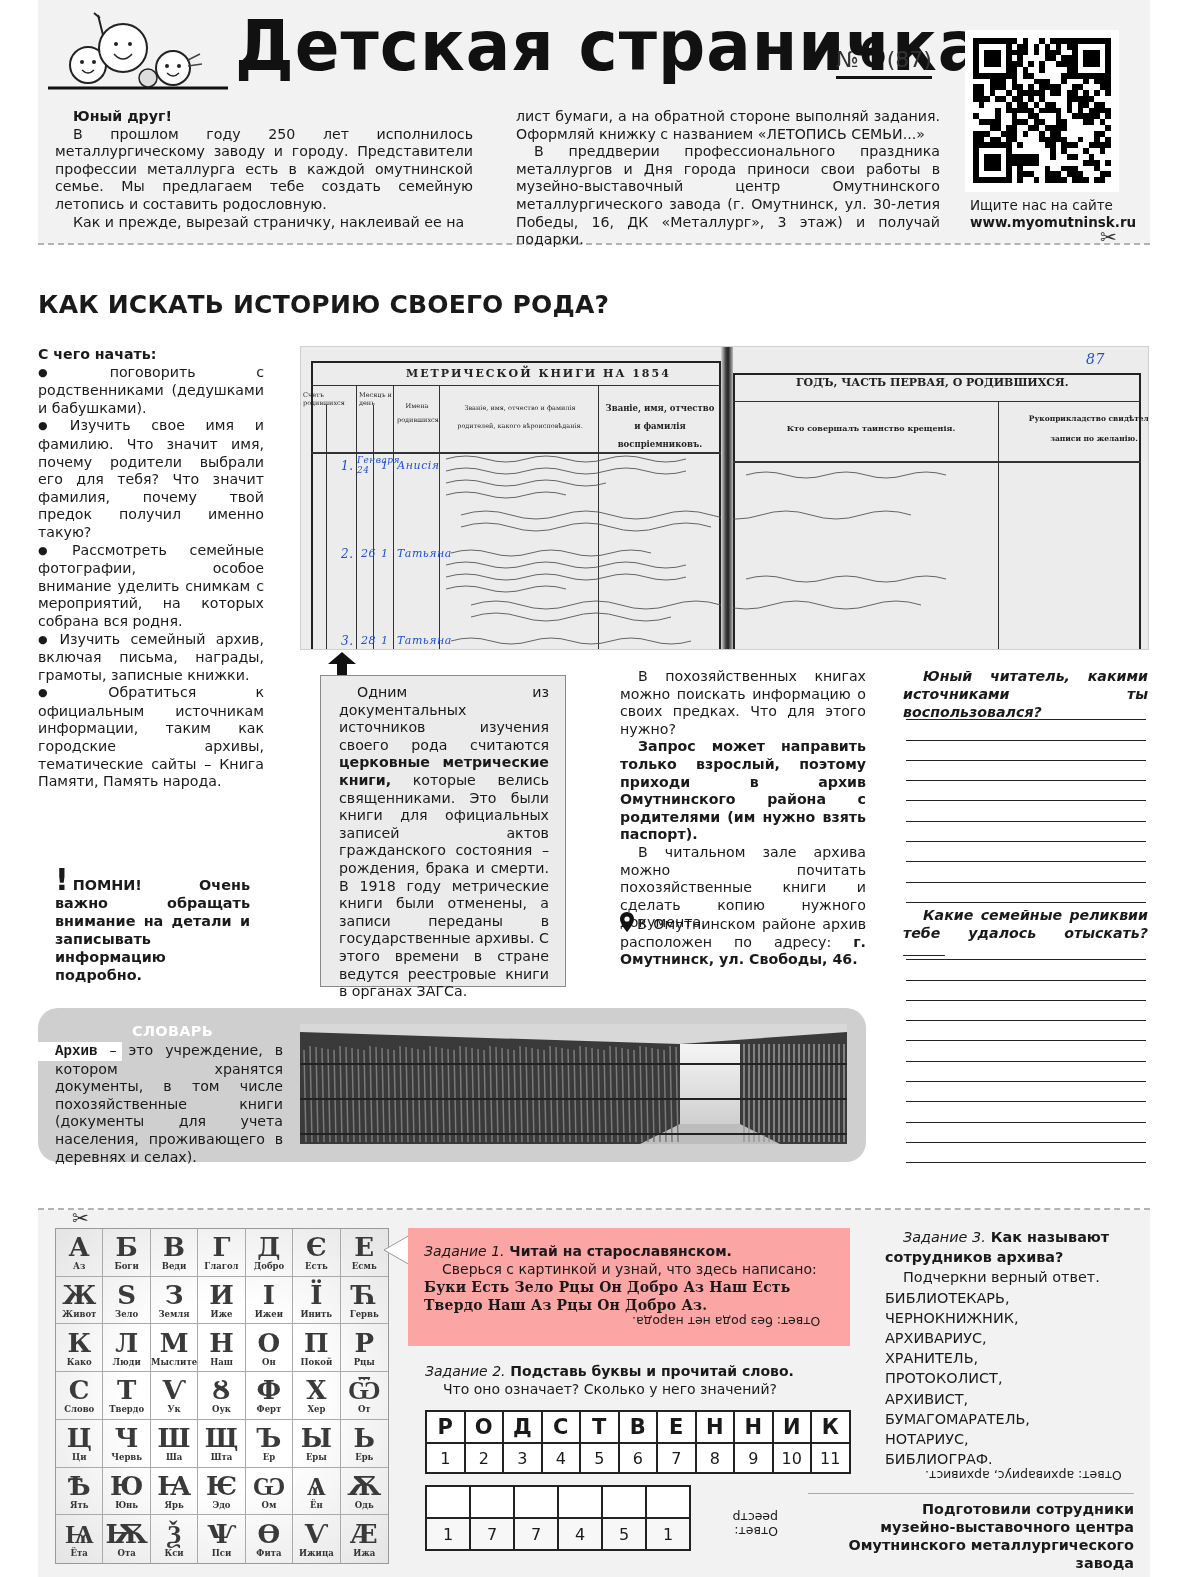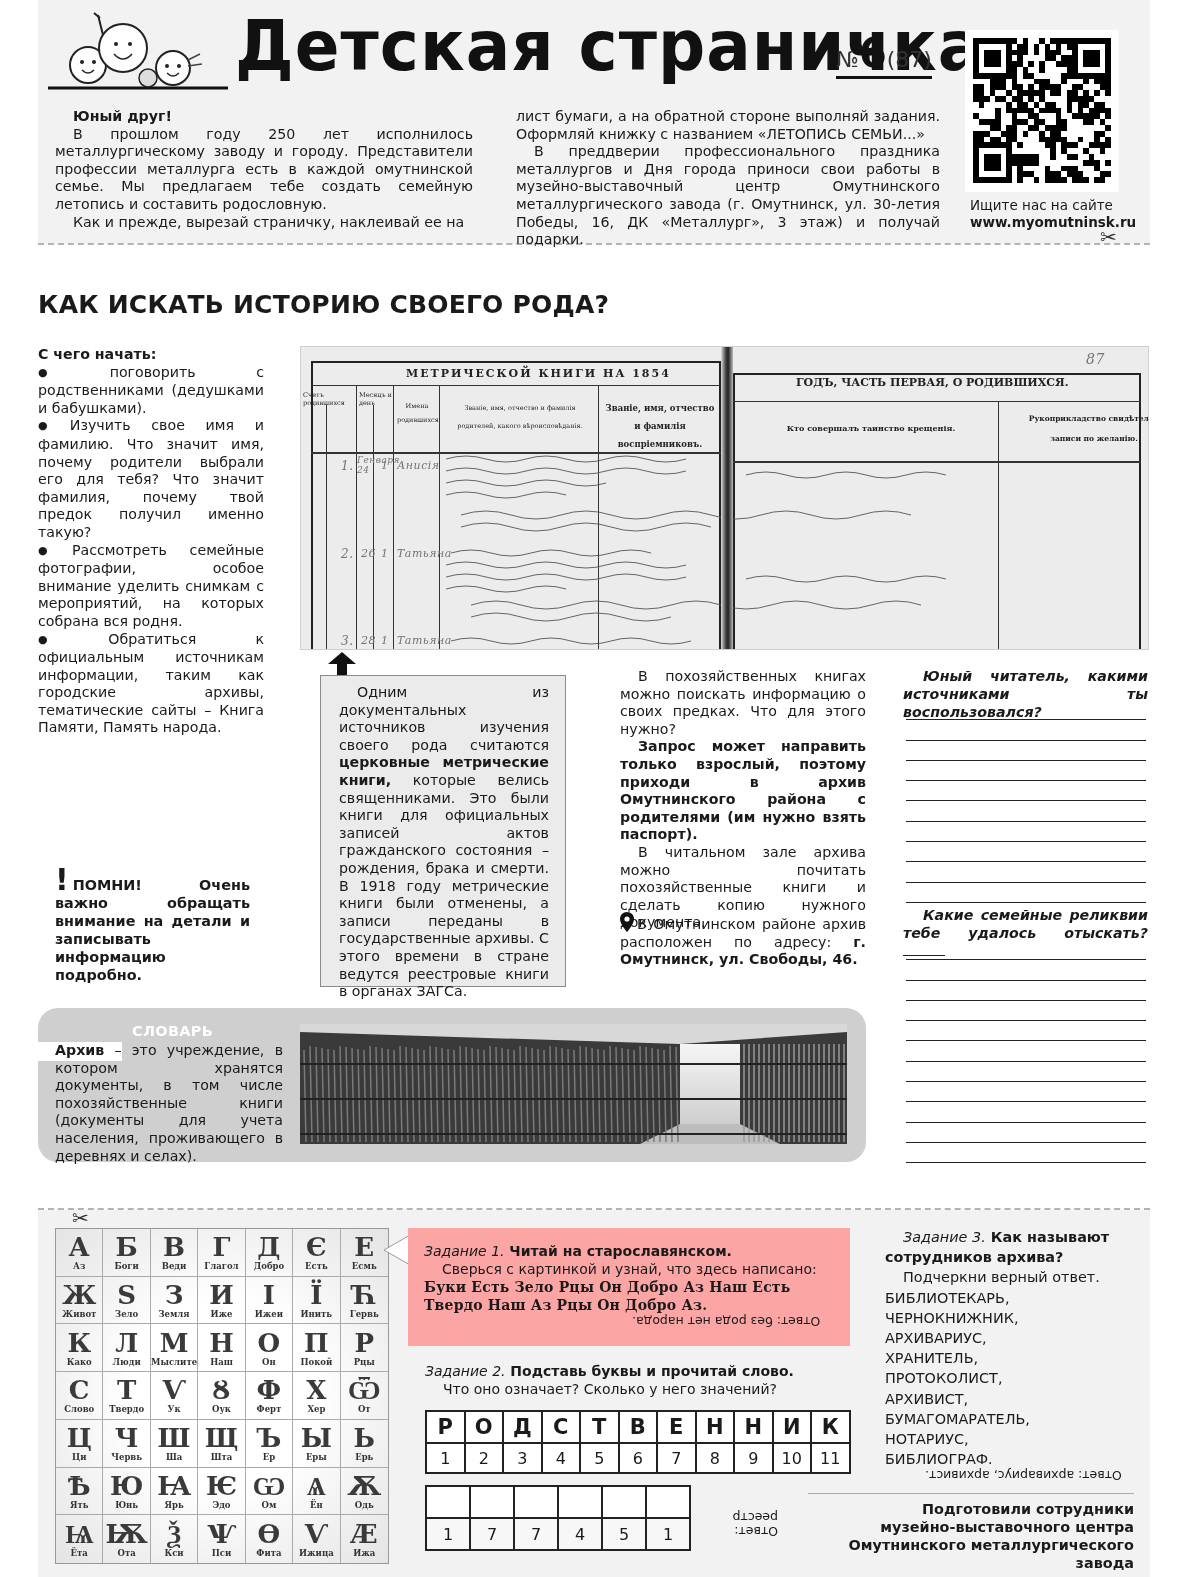--- a/index.html
+++ b/index.html
@@ -34,21 +34,21 @@
   #start-col .head { font-weight: bold; }
   #start-col .item::before { content: "\25CF"; font-size: 11px; margin-right: 6px; position: relative; top: -1px; }
   #remember { left: 55px; top: 870px; width: 195px; font-weight: bold; font-size: 14.4px; line-height: 18px; text-align: justify; }
   #remember .excl { font-size: 30px; line-height: 20px; font-weight: 900; margin-right: 4px; }
 
   
   #metric-book { left: 300px; top: 346px; width: 849px; height: 304px; background: #ececec; overflow: hidden; border: 1px solid #cfcfcf; }
   .mb-frame { position: absolute; border: 2px solid #222; }
   .mb-line { position: absolute; background: #333; }
   .mb-text { position: absolute; font-family: "DejaVu Serif", serif; color: #222; }
-  .mb-hand { position: absolute; font-family: "DejaVu Serif", serif; font-style: italic; color: #737373; font-size: 11px; letter-spacing: 0.5px; white-space: nowrap; }
+  .mb-hand { position: absolute; font-family: "DejaVu Serif", serif; font-style: italic; color: #1d4ed8; font-size: 11px; letter-spacing: 0.5px; white-space: nowrap; }
   #book-spine { position: absolute; left: 420px; top: 0; width: 12px; height: 304px; background: linear-gradient(90deg, #ddd, #444 40%, #222 60%, #bbb); }
 
   
   #arrow-up { left: 328px; top: 652px; width: 28px; height: 26px; }
   #callout { left: 320px; top: 675px; width: 246px; height: 312px; background: #ebebeb; border: 1px solid #8a8a8a; padding: 8px 16px 8px 18px; }
 
   
   #household { left: 620px; top: 668px; width: 246px; }
   #address { left: 620px; top: 912px; width: 246px; }
   #pin-icon { display: inline-block; width: 14px; height: 20px; vertical-align: -3px; margin-right: 3px; }
@@ -60,21 +60,21 @@
   .line-set div { height: 20.3px; border-bottom: 1.5px solid #222; }
   #q2 { left: 903px; top: 906px; width: 245px; font-style: italic; font-weight: bold; font-size: 14.2px; line-height: 18px; text-align: justify; }
   #q2 p { text-indent: 20px; }
   #q2 .blank { display: inline-block; width: 42px; border-bottom: 1.5px solid #222; }
 
   
   #dictionary { left: 38px; top: 1008px; width: 828px; height: 154px; background: #cfcfcf; border-radius: 20px; }
   #dict-label { left: 132px; top: 1023px; color: #fff; font-size: 14.5px; font-weight: bold; letter-spacing: 0.3px; }
   #dict-term-bg { left: 38px; top: 1042px; width: 84px; height: 19px; background: #fff; }
   #dict-text { left: 55px; top: 1042px; width: 228px; }
-  #dict-term { font-weight: bold; }
+  #dict-term { font-weight: bold; font-family: Liberation Mono, monospace; }
   #archive-photo { left: 300px; top: 1024px; width: 547px; height: 120px; overflow: hidden; background: #444; }
 
   
   #dash-bottom { left: 38px; top: 1208px; width: 1112px; border-top: 2px dashed #b3b3b3; }
   #lower { left: 38px; top: 1210px; width: 1112px; height: 367px; background: #f2f2f2; }
   #scissors-bottom { left: 72px; top: 1206px; font-size: 20px; color: #333; }
 
   #alphabet { left: 55px; top: 1228px; width: 334px; height: 336px; border: 1px solid #999; display: grid; grid-template-columns: repeat(7, 1fr); grid-template-rows: repeat(7, 1fr); background: radial-gradient(ellipse at center, #fff 40%, #e4e4e4 100%); }
   .alpha-cell { border-right: 1px solid #aaa; border-bottom: 1px solid #aaa; display: flex; flex-direction: column; align-items: center; justify-content: center; }
   .alpha-cell:nth-child(7n) { border-right: none; }
@@ -782,20 +782,21 @@
 </div>
 <div id="scissors-top" class="abs">✂</div>
 
 <h1 id="section-title" class="abs">КАК ИСКАТЬ ИСТОРИЮ СВОЕГО РОДА?</h1>
 
 <div id="start-col" class="abs txt">
   <div class="head">С чего начать:</div>
   <div class="item">поговорить с родственниками (дедушками и бабушками).</div>
   <div class="item">Изучить свое имя и фамилию. Что значит имя, почему родители выбрали его для тебя? Что значит фамилия, почему твой предок получил именно такую?</div>
   <div class="item">Рассмотреть семейные фотографии, особое внимание уделить снимкам с мероприятий, на которых собрана вся родня.</div>
+  <div class="item">Изучить семейный архив, включая письма, награды, грамоты, записные книжки.</div>
   <div class="item">Обратиться к официальным источникам информации, таким как городские архивы, тематические сайты – Книга Памяти, Память народа.</div>
 </div>
 <div id="remember" class="abs">
   <span class="excl">!</span><span>ПОМНИ! Очень важно обращать внимание на детали и записывать информацию подробно.</span>
 </div>
 
 <div id="metric-book" class="abs">
   <div class="mb-frame" style="left:10px;top:14px;width:410px;height:300px;"></div>
   <div class="mb-frame" style="left:432px;top:26px;width:408px;height:290px;"></div>
   <div class="mb-text" style="left:105px;top:20px;font-size:11px;font-weight:bold;letter-spacing:2px;">МЕТРИЧЕСКОЙ КНИГИ НА 1854</div>

